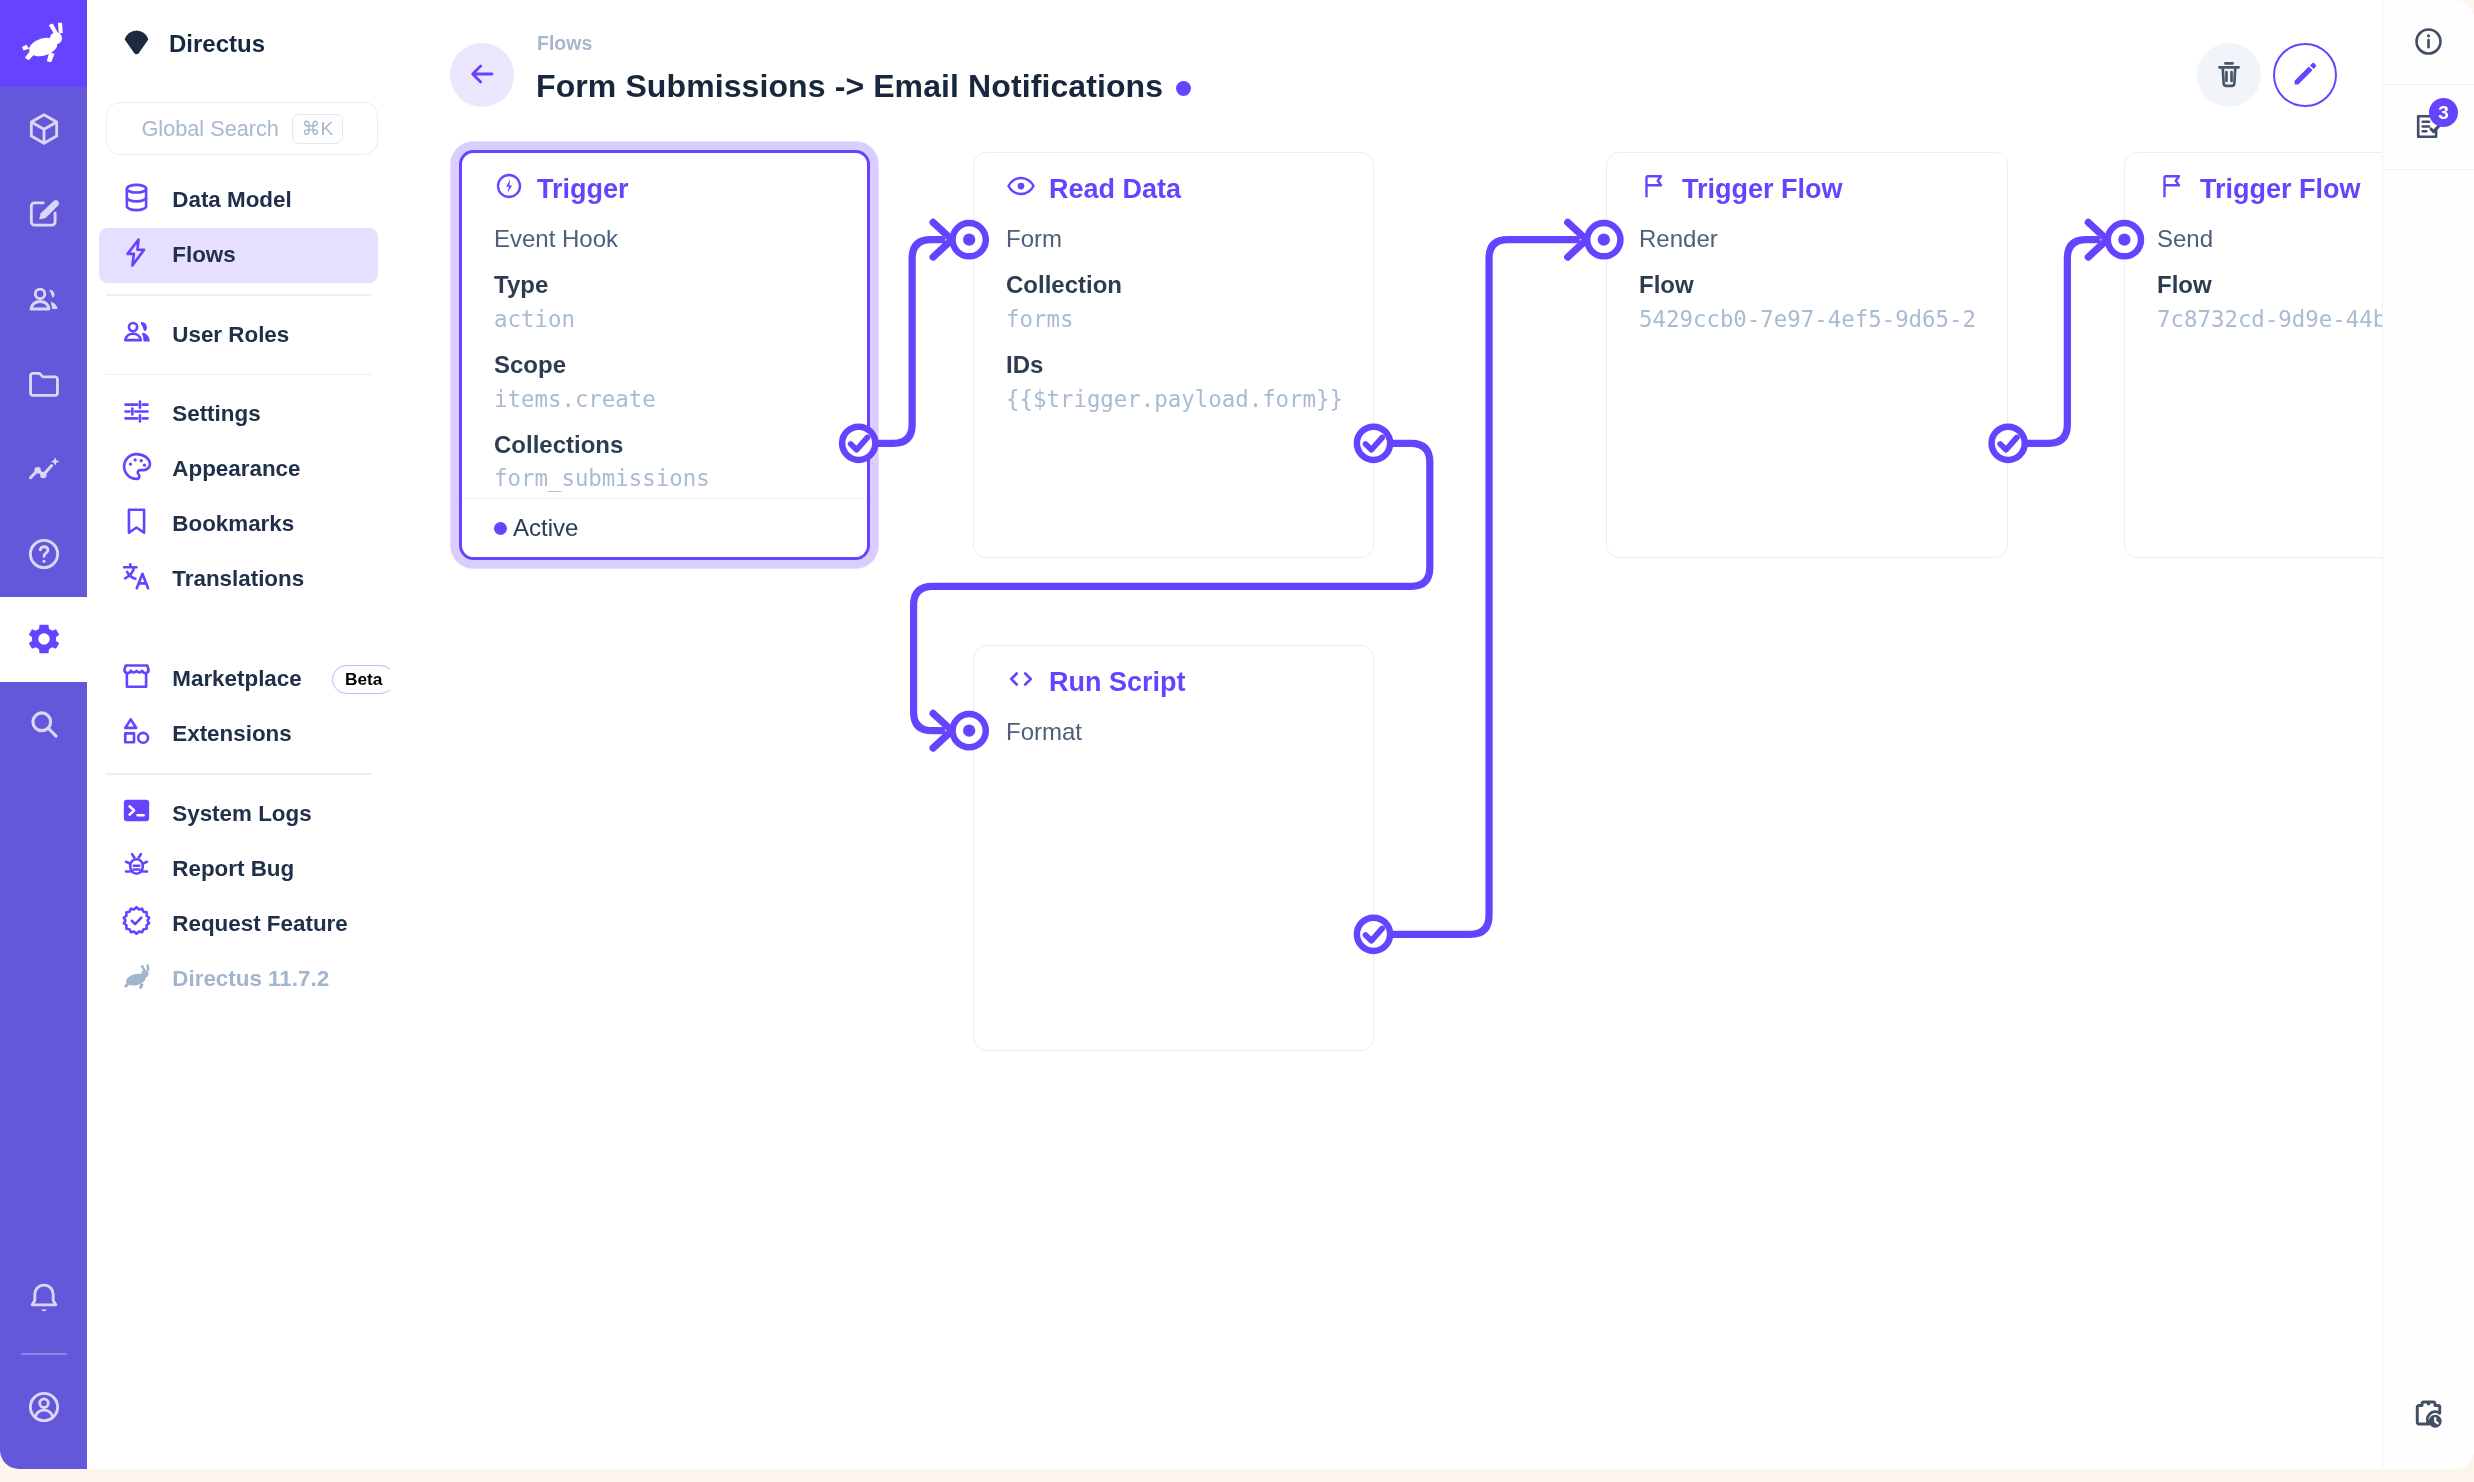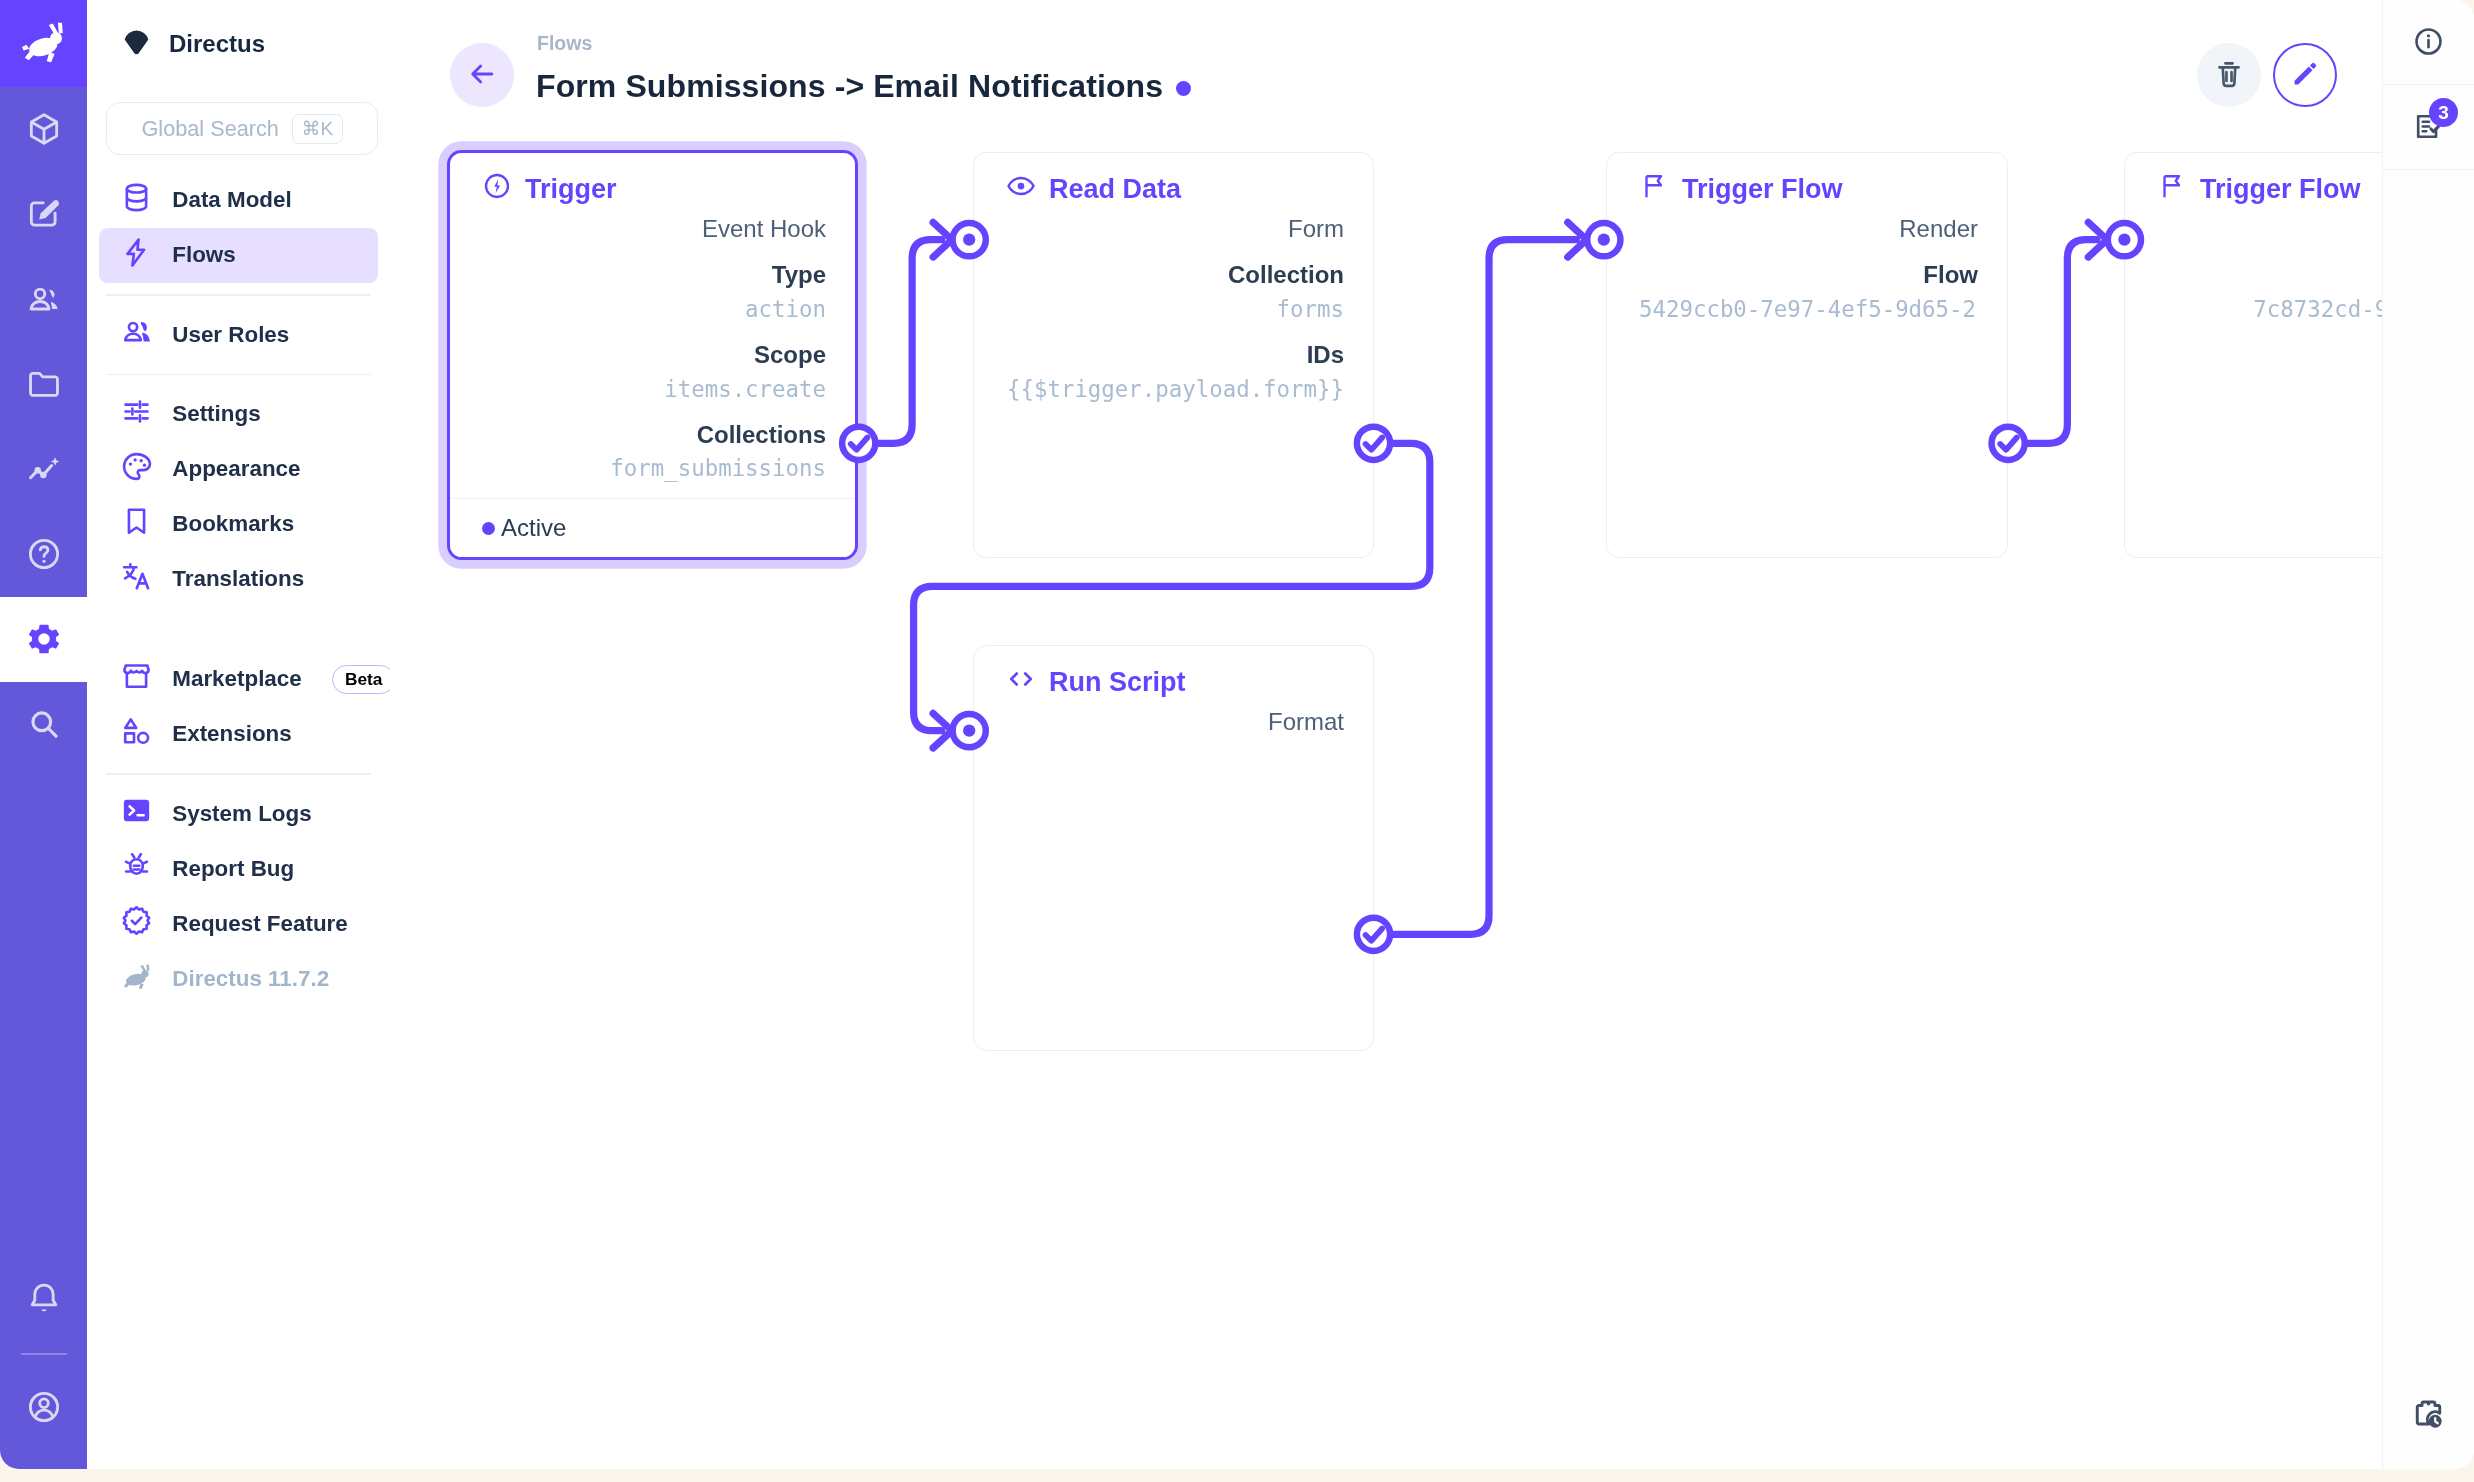--- a/index.html
+++ b/index.html
@@ -56,21 +56,21 @@
   .trash-btn { left:1807px; background:#F1F5FA; color:#46566C; }
   .edit-btn { left:1883px; background:#fff; border:2.9px solid #6644FF; color:#6644FF; }
 
   
   .card { position:absolute; width:401px; height:406px; background:#fff; border:1.4px solid #E9EEF4;
           border-radius:13px; padding:20px 29px 0 32px; }
   .card.selected { border:3.6px solid #6644FF; border-radius:14.4px; box-shadow:0 0 0 8.7px #D9CEFF; }
   .card-head { display:flex; align-items:center; gap:13px; height:33px; color:#6644FF;
                font-size:27px; font-weight:700; }
   .card-head svg { width:30px; height:30px; flex-shrink:0; }
-  .card-body { margin-top:7px;text-align:right; }
+  .card-body { margin-top:17px; }
   .sub { font-size:24px; color:#4E6077; line-height:32px; }
   .lbl { margin-top:14.4px; font-size:24px; font-weight:700; color:#2C3C52; line-height:32px; }
   .val { margin-top:1.4px; font-family:"DejaVu Sans Mono", monospace; font-size:22.4px;
          color:#A9BBD1; line-height:32px; white-space:nowrap; overflow:hidden; }
   .card-footer { position:absolute; left:0; right:0; bottom:0; height:59px; border-top:1.4px solid #EDF1F6;
                  display:flex; align-items:center; gap:6px; padding-left:32px; }
   .status-dot { width:13px; height:13px; border-radius:50%; background:#6644FF; }
   .status-text { font-size:24px; color:#2C3C52; }
 
   .wires { position:absolute; left:0; top:0; width:1993px; height:1483px; pointer-events:none; z-index:5; }
@@ -318,21 +318,21 @@
       <span><svg viewBox="0 0 24 24" fill="none" stroke="currentColor" stroke-width="2" stroke-linecap="round" stroke-linejoin="round">
             <path d="M9.3 4h5.4M4.8 7h14.4M7.3 7l.7 12.1a1.9 1.9 0 0 0 1.9 1.8h4.2a1.9 1.9 0 0 0 1.9-1.8L16.7 7M10.1 10.6v6.6M13.9 10.6v6.6"></path>
           </svg></span>
     </div>
     <div class="icon-btn edit-btn">
       <span><svg viewBox="0 0 24 24" fill="currentColor">
             <path d="M4.2 17.1V19.8h2.7L17.6 9.1l-2.7-2.7zM19.9 6.8a1.43 1.43 0 0 0 0-2l-.7-.7a1.43 1.43 0 0 0-2 0l-1.5 1.5 2.7 2.7z"></path>
           </svg></span>
     </div>
 
-    <div class="card selected" style="left:57px; top:150px; width:411px; height:410px;">
+    <div class="card selected" style="left:69px; top:150px; width:411px; height:410px;">
       <div class="card-head">
         <span><svg viewBox="0 0 24 24" fill="none" stroke="currentColor" stroke-width="1.9">
               <circle cx="12" cy="12" r="8.8"></circle>
               <path d="M12.9 6.6 9.8 12.5h2.1l-1 5 3.6-6h-2.2z" fill="currentColor" stroke="none"></path>
             </svg></span>
         <span>Trigger</span>
       </div>
       <div class="card-body">
         <div class="sub">Event Hook</div>
         <div class="lbl">Type</div>

